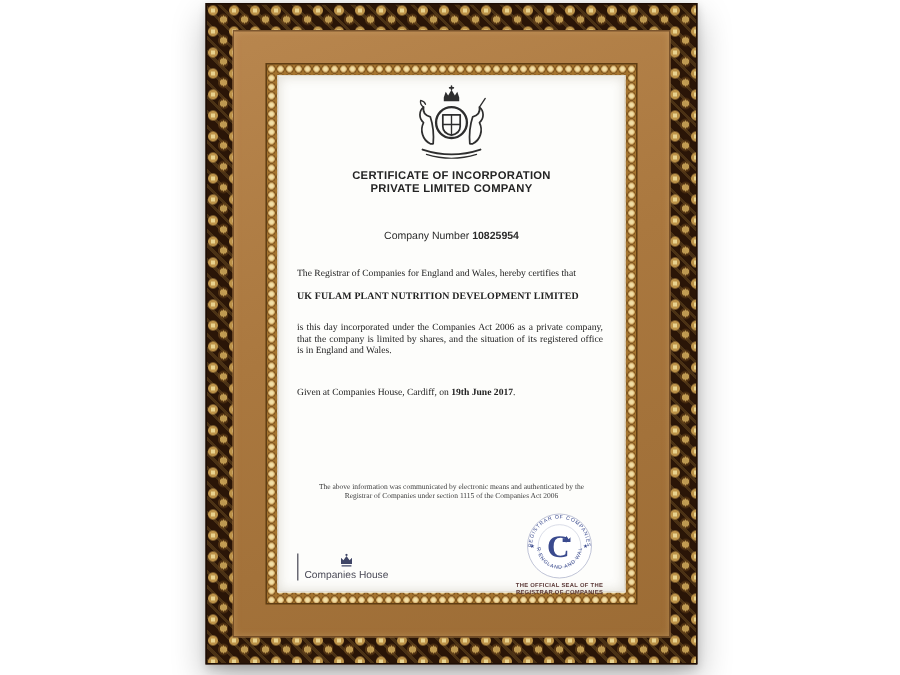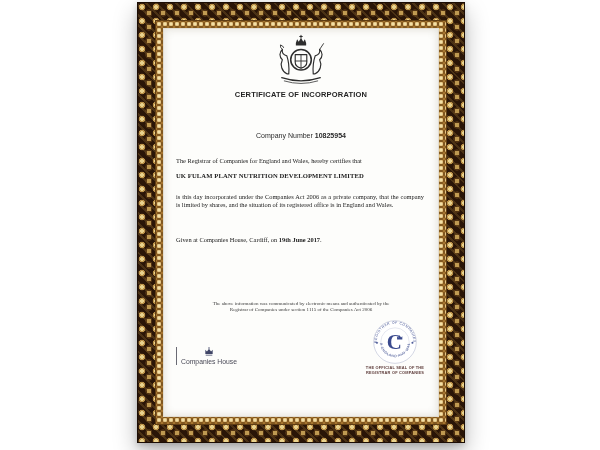--- a/index.html
+++ b/index.html
@@ -19,21 +19,21 @@
     width:100%;height:100%;padding:17px;
     background-color:var(--frame_dark);
     background-image:
       radial-gradient(circle at 4px 4px, rgba(242,220,150,.95) 0 1.6px, rgba(204,160,80,.9) 1.6px 3px, rgba(0,0,0,0) 3.6px),
       radial-gradient(circle at 11px 10px, rgba(216,176,94,.85) 0 2.4px, rgba(120,80,30,.5) 2.4px 3.4px, rgba(0,0,0,0) 4px),
       repeating-linear-gradient(45deg, rgba(190,150,70,.22) 0 2px, rgba(0,0,0,0) 2px 7px);
     background-size:14px 14px,14px 14px,auto;
     border:1px solid #1c0d04;
   }
   .frame-flat{
-    width:100%;height:100%;padding:0;
+    width:100%;height:100%;padding:22px;
     background:linear-gradient(160deg,#b8864e 0%,#aa783f 45%,#9c6c35 100%);
     box-shadow:inset 0 0 0 1px rgba(70,38,12,.55), inset 0 0 6px rgba(255,230,180,.25);
   }
   .frame-bead{
     width:100%;height:100%;padding:7px;
     background-color:#a5742f;
     background-image:
       radial-gradient(circle at 3px 3px, #f2dfa6 0 1.2px, rgba(0,0,0,0) 2.1px),
       radial-gradient(circle at 3px 3px, #cda35e 0 2.2px, #80561f 2.2px 2.9px, rgba(0,0,0,0) 3px);
     background-size:6px 6px;
@@ -96,20 +96,21 @@
               <path d="M82 62 C90 58 93 48 89 40 C94 36 94 28 89 24 C90 30 86 33 82 34 C80 40 78 50 79 62 Z" fill="#fdfdfb" stroke-width="1.8"></path>
               <path d="M89 24 l6 -9" stroke-width="1.4"></path>
 
               <path d="M30 68 Q60 78 90 68" stroke-width="2"></path>
               <path d="M34 73 Q60 81 86 73" stroke-width="1.2"></path>
             </svg>
           </div>
 
           <div class="cert-title">
             <div>CERTIFICATE OF INCORPORATION</div>
+            <div>PRIVATE LIMITED COMPANY</div>
           </div>
 
           <div class="company-number">
             <span>Company Number</span>
             <b>10825954</b>
           </div>
 
           <div class="registrar-line">The Registrar of Companies for England and Wales, hereby certifies that</div>
           <div class="company-name">UK FULAM PLANT NUTRITION DEVELOPMENT LIMITED</div>
           <div class="incorporation-paragraph">is this day incorporated under the Companies Act 2006 as a private company, that the company is limited by shares, and the situation of its registered office is in England and Wales.</div>

